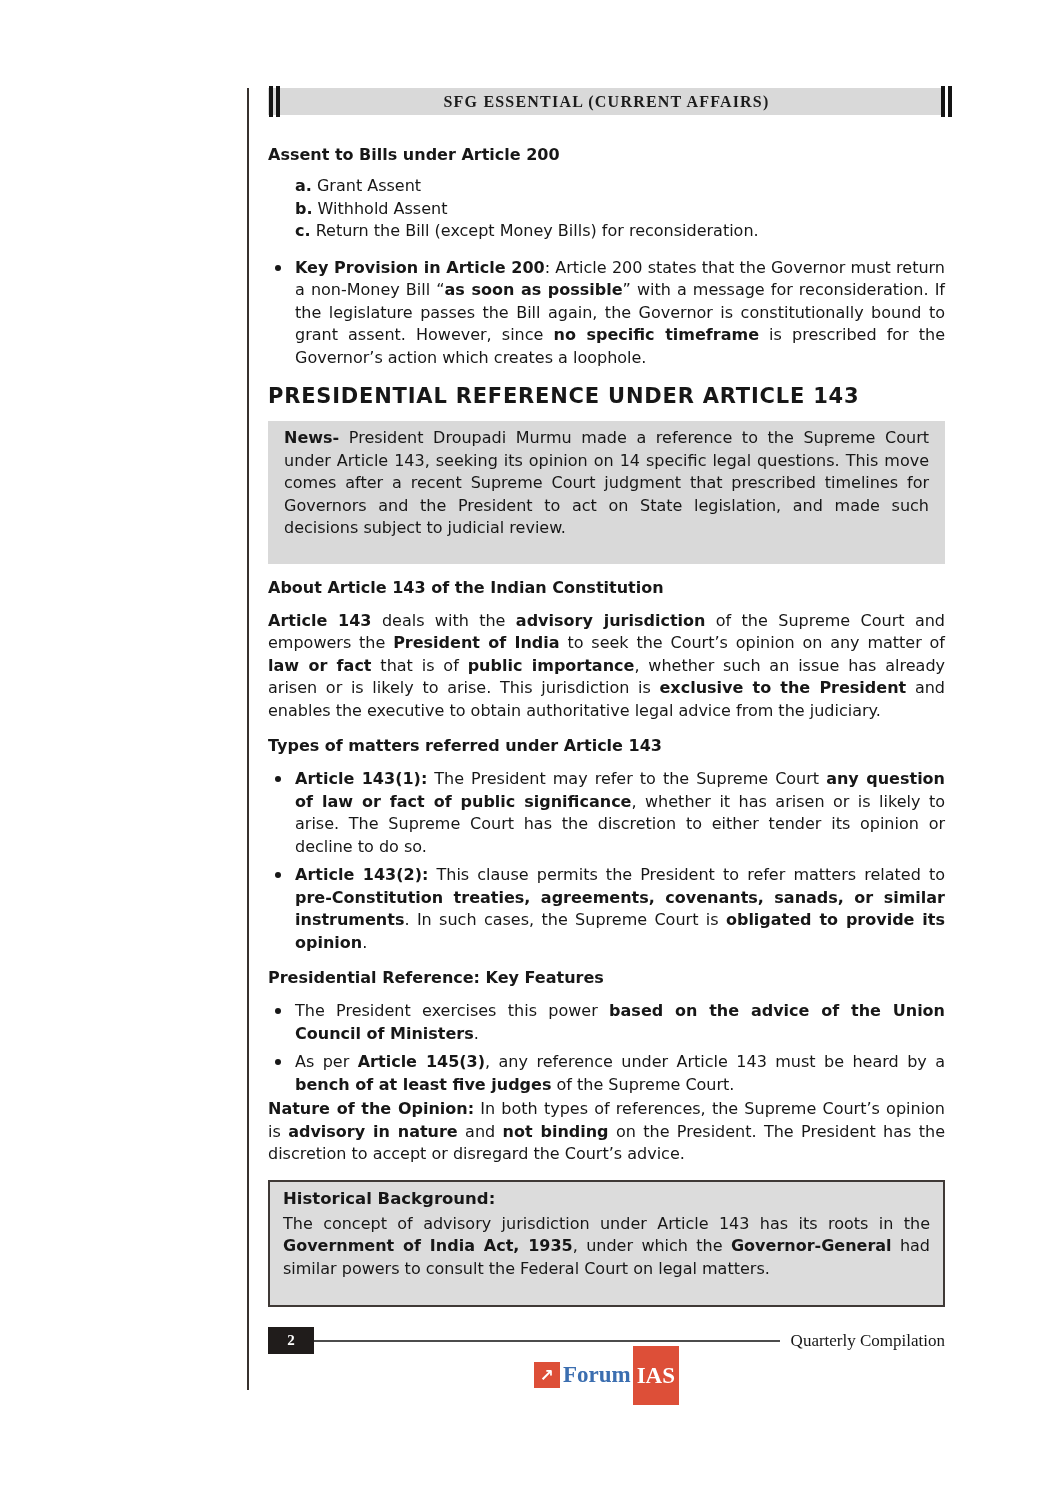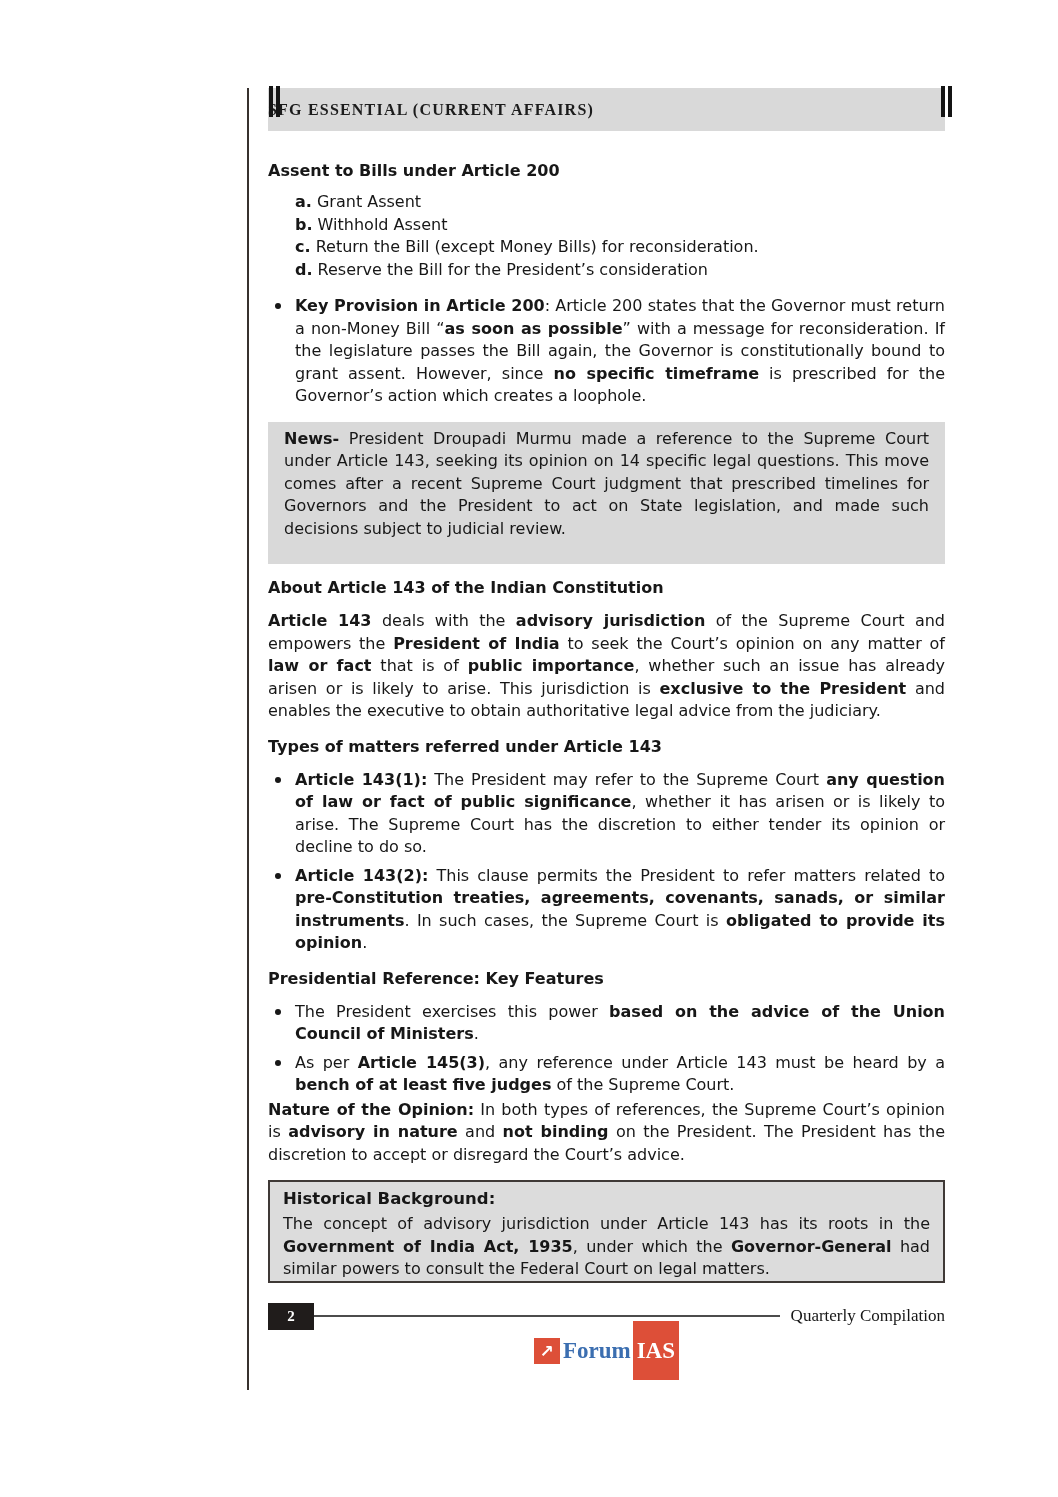--- a/index.html
+++ b/index.html
@@ -14,22 +14,22 @@
   }
   .left-rule {
     position: absolute; left: 247px; top: 88px;
     width: 2px; height: 1302px; background: #37312e;
   }
   .content {
     position: absolute; left: 268px; top: 88px; width: 677px;
   }
   
   .header-bar {
-    position: relative; background: #d9d9d9; height: 43px;
-    display: flex; align-items: center; justify-content: flex-start;
+    position: relative; background: #d9d9d9; height: 27px;
+    display: flex; align-items: center; justify-content: center;
     margin-bottom: 28px;
   }
   .header-title {
     font-family: "Liberation Serif", serif;
     font-size: 16px; font-weight: bold; letter-spacing: 1.2px; color: #1c1c1c;
   }
   .end-bars { position: absolute; top: -2px; height: 31px; display: flex; gap: 3px; }
   .end-bars.left { left: 1px; }
   .end-bars.right { right: -7px; }
   .end-bars span { display: block; width: 4px; height: 31px; background: #141414; }
@@ -45,21 +45,21 @@
   .bullet .dot {
     position: absolute; left: 7px; top: 8px;
     width: 6px; height: 6px; border-radius: 50%; background: #171717;
   }
   .opt { font-size: 16px; line-height: 22.5px; padding-left: 27px; text-align: left; margin: 0; }
 
   .news-box { background: #d9d9d9; padding: 6px 16px 24px; margin-bottom: 12px; }
 
   .hist-box {
     border: 2px solid #3f3936; background: #dcdcdc;
-    padding: 5px 13px 0; margin-bottom: 20px;
+    padding: 5px 13px 25px; margin-bottom: 20px;
   }
   .hist-title { font-size: 16.5px; line-height: 24px; font-weight: bold; margin: 0 0 2px; }
 
   .mb2 { margin-bottom: 2px; } .mb4 { margin-bottom: 4px; }
   .mb6 { margin-bottom: 6px; } .mb10 { margin-bottom: 12px; }
   .mb12 { margin-bottom: 12px; } .mb14 { margin-bottom: 14px; }
 
   
   .footer { display: flex; align-items: center; height: 27px; }
   .pagenum {
@@ -105,28 +105,28 @@
       </span>
   </div>
 
   <h2 class="h-sub" style="margin-bottom:8px">Assent to Bills under Article 200</h2>
 
 
   <div class="mb14">
     <p class="opt"><b>a.</b><span> Grant Assent</span></p>
     <p class="opt"><b>b.</b><span> Withhold Assent</span></p>
     <p class="opt"><b>c.</b><span> Return the Bill (except Money Bills) for reconsideration.</span></p>
-    <p class="opt"><b>d.</b><span> Reserve the Bill for the President’s consideration</span></p>
   </div>
 
   <div class="p bullet mb14">
     <span class="dot"></span>
     <span class="rich"><b>Key Provision in Article 200</b><span>: Article 200 states that the Governor must return a non-Money Bill “</span><b>as soon as possible</b><span>” with a message for reconsideration. If the legislature passes the Bill again, the Governor is constitutionally bound to grant assent. However, since </span><b>no specific timeframe</b><span> is prescribed for the Governor’s action which creates a loophole.</span></span>
   </div>
 
+  <h2 class="h-caps">PRESIDENTIAL REFERENCE UNDER ARTICLE 143</h2>
 
   <div class="news-box">
     <p class="p"><b>News-</b><span> President Droupadi Murmu made a reference to the Supreme Court under Article 143, seeking its opinion on 14 specific legal questions. This move comes after a recent Supreme Court judgment that prescribed timelines for Governors and the President to act on State legislation, and made such decisions subject to judicial review.</span></p>
   </div>
 
   <h2 class="h-sub">About Article 143 of the Indian Constitution</h2>
   <p class="p mb12"><b>Article 143</b><span> deals with the </span><b>advisory jurisdiction</b><span> of the Supreme Court and empowers the </span><b>President of India</b><span> to seek the Court’s opinion on any matter of </span><b>law or fact</b><span> that is of </span><b>public importance</b><span>, whether such an issue has already arisen or is likely to arise. This jurisdiction is </span><b>exclusive to the President</b><span> and enables the executive to obtain authoritative legal advice from the judiciary.</span></p>
 
   <h2 class="h-sub">Types of matters referred under Article 143</h2>
 

